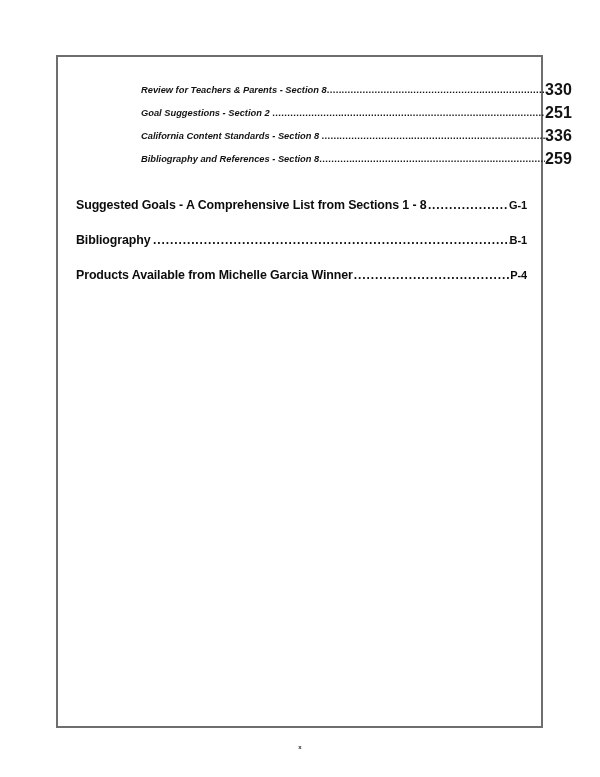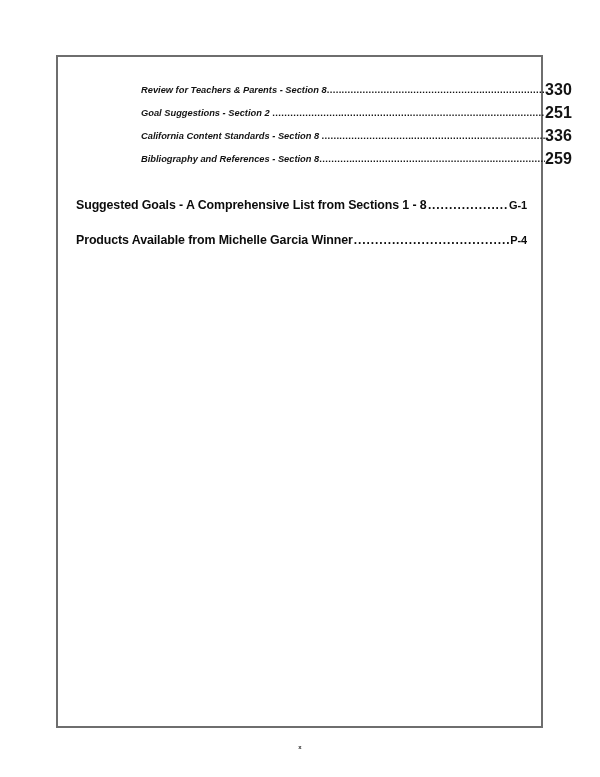--- a/index.html
+++ b/index.html
@@ -178,20 +178,26 @@
 
     <div class="main-list">
 
       <div class="toc-row main">
         <span class="toc-title">Suggested Goals - A Comprehensive List from Sections 1 - 8</span>
         <span class="gap-wide"></span>
         <span class="toc-leader"></span>
         <span class="toc-page">G-1</span>
       </div>
 
+      <div class="toc-row main">
+        <span class="toc-title">Bibliography</span>
+        <span class="gap-small"></span>
+        <span class="toc-leader"></span>
+        <span class="toc-page">B-1</span>
+      </div>
 
       <div class="toc-row main">
         <span class="toc-title">Products Available from Michelle Garcia Winner</span>
         <span class="gap-small"></span>
         <span class="toc-leader"></span>
         <span class="toc-page">P-4</span>
       </div>
 
     </div>
 

